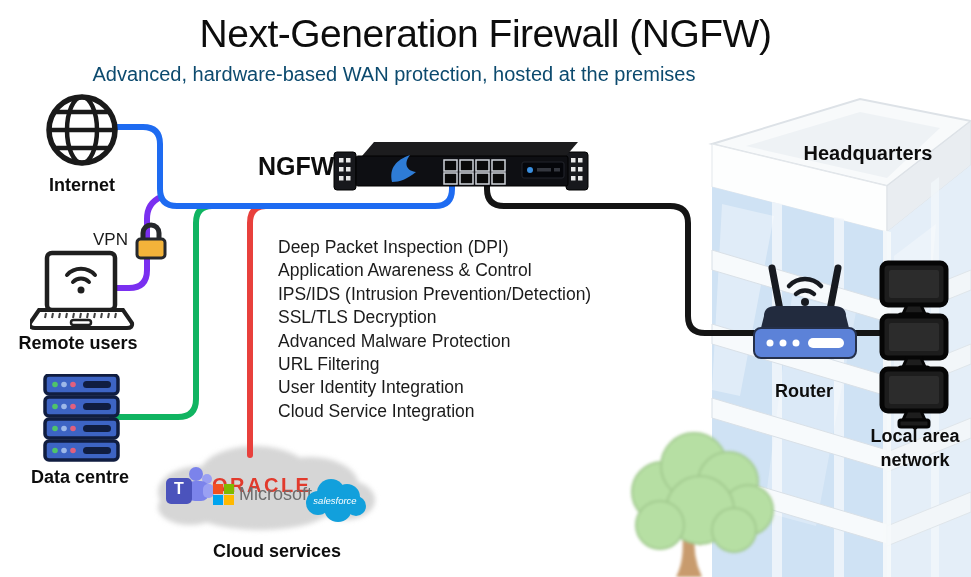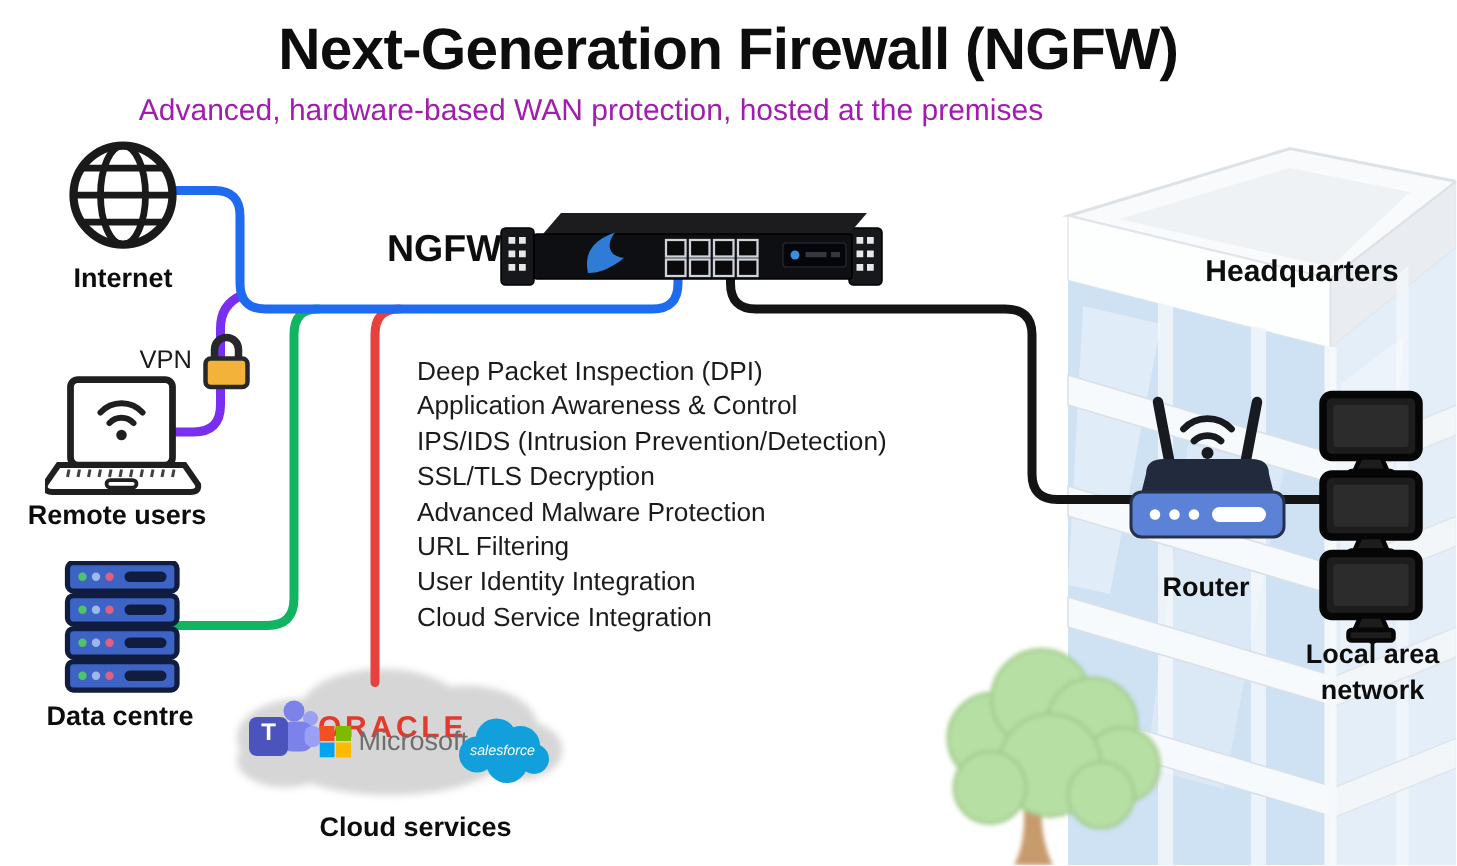--- a/index.html
+++ b/index.html
@@ -9,30 +9,30 @@
   }
   .abs{position:absolute;}
   
   .z-bg{z-index:1;}
   .z-lines{z-index:2;}
   .z-icon{z-index:3;}
   .z-label{z-index:4;}
 
   .title{
     left:0;top:12px;width:971px;text-align:center;
-    font-size:39px;font-weight:bold;letter-spacing:-0.5px;color:#0d0d0d;
+    font-size:39px;font-weight:normal;letter-spacing:-0.5px;color:#0d0d0d;
   }
   .subtitle{
     left:0;top:63px;width:788px;text-align:center;
-    font-size:20px;color:#a21caf;
+    font-size:20px;color:#0c4a6e;
   }
   .node-label{font-weight:bold;font-size:18px;text-align:center;color:#0d0d0d;line-height:1.32;}
   .vpn-label{font-size:17px;color:#1a1a1a;text-align:right;}
   .ngfw-label{font-size:25px;font-weight:bold;color:#0d0d0d;}
-  .hq-label{font-size:20px;font-weight:bold;text-align:center;color:#0d0d0d;margin-top:28px;}
+  .hq-label{font-size:20px;font-weight:bold;text-align:center;color:#0d0d0d;}
   .features{left:278px;top:236px;width:410px;font-size:17.5px;line-height:23.4px;color:#1b1b1b;}
   .oracle-text{font-size:20px;font-weight:bold;letter-spacing:2.5px;color:#e23a2c;}
   .ms-wrap{display:flex;align-items:center;gap:5px;}
   .ms-text{font-size:18px;color:#6e6e6e;}
   .sf-text{position:absolute;left:0;top:17px;width:100%;text-align:center;
     font-size:9.5px;font-style:italic;color:#fff;}
   .teams-t{position:absolute;left:1px;top:14px;width:26px;text-align:center;
     font-size:16px;font-weight:bold;color:#fff;}
   .soft{filter:blur(1.4px);}
   .softer{filter:blur(2.5px);}

